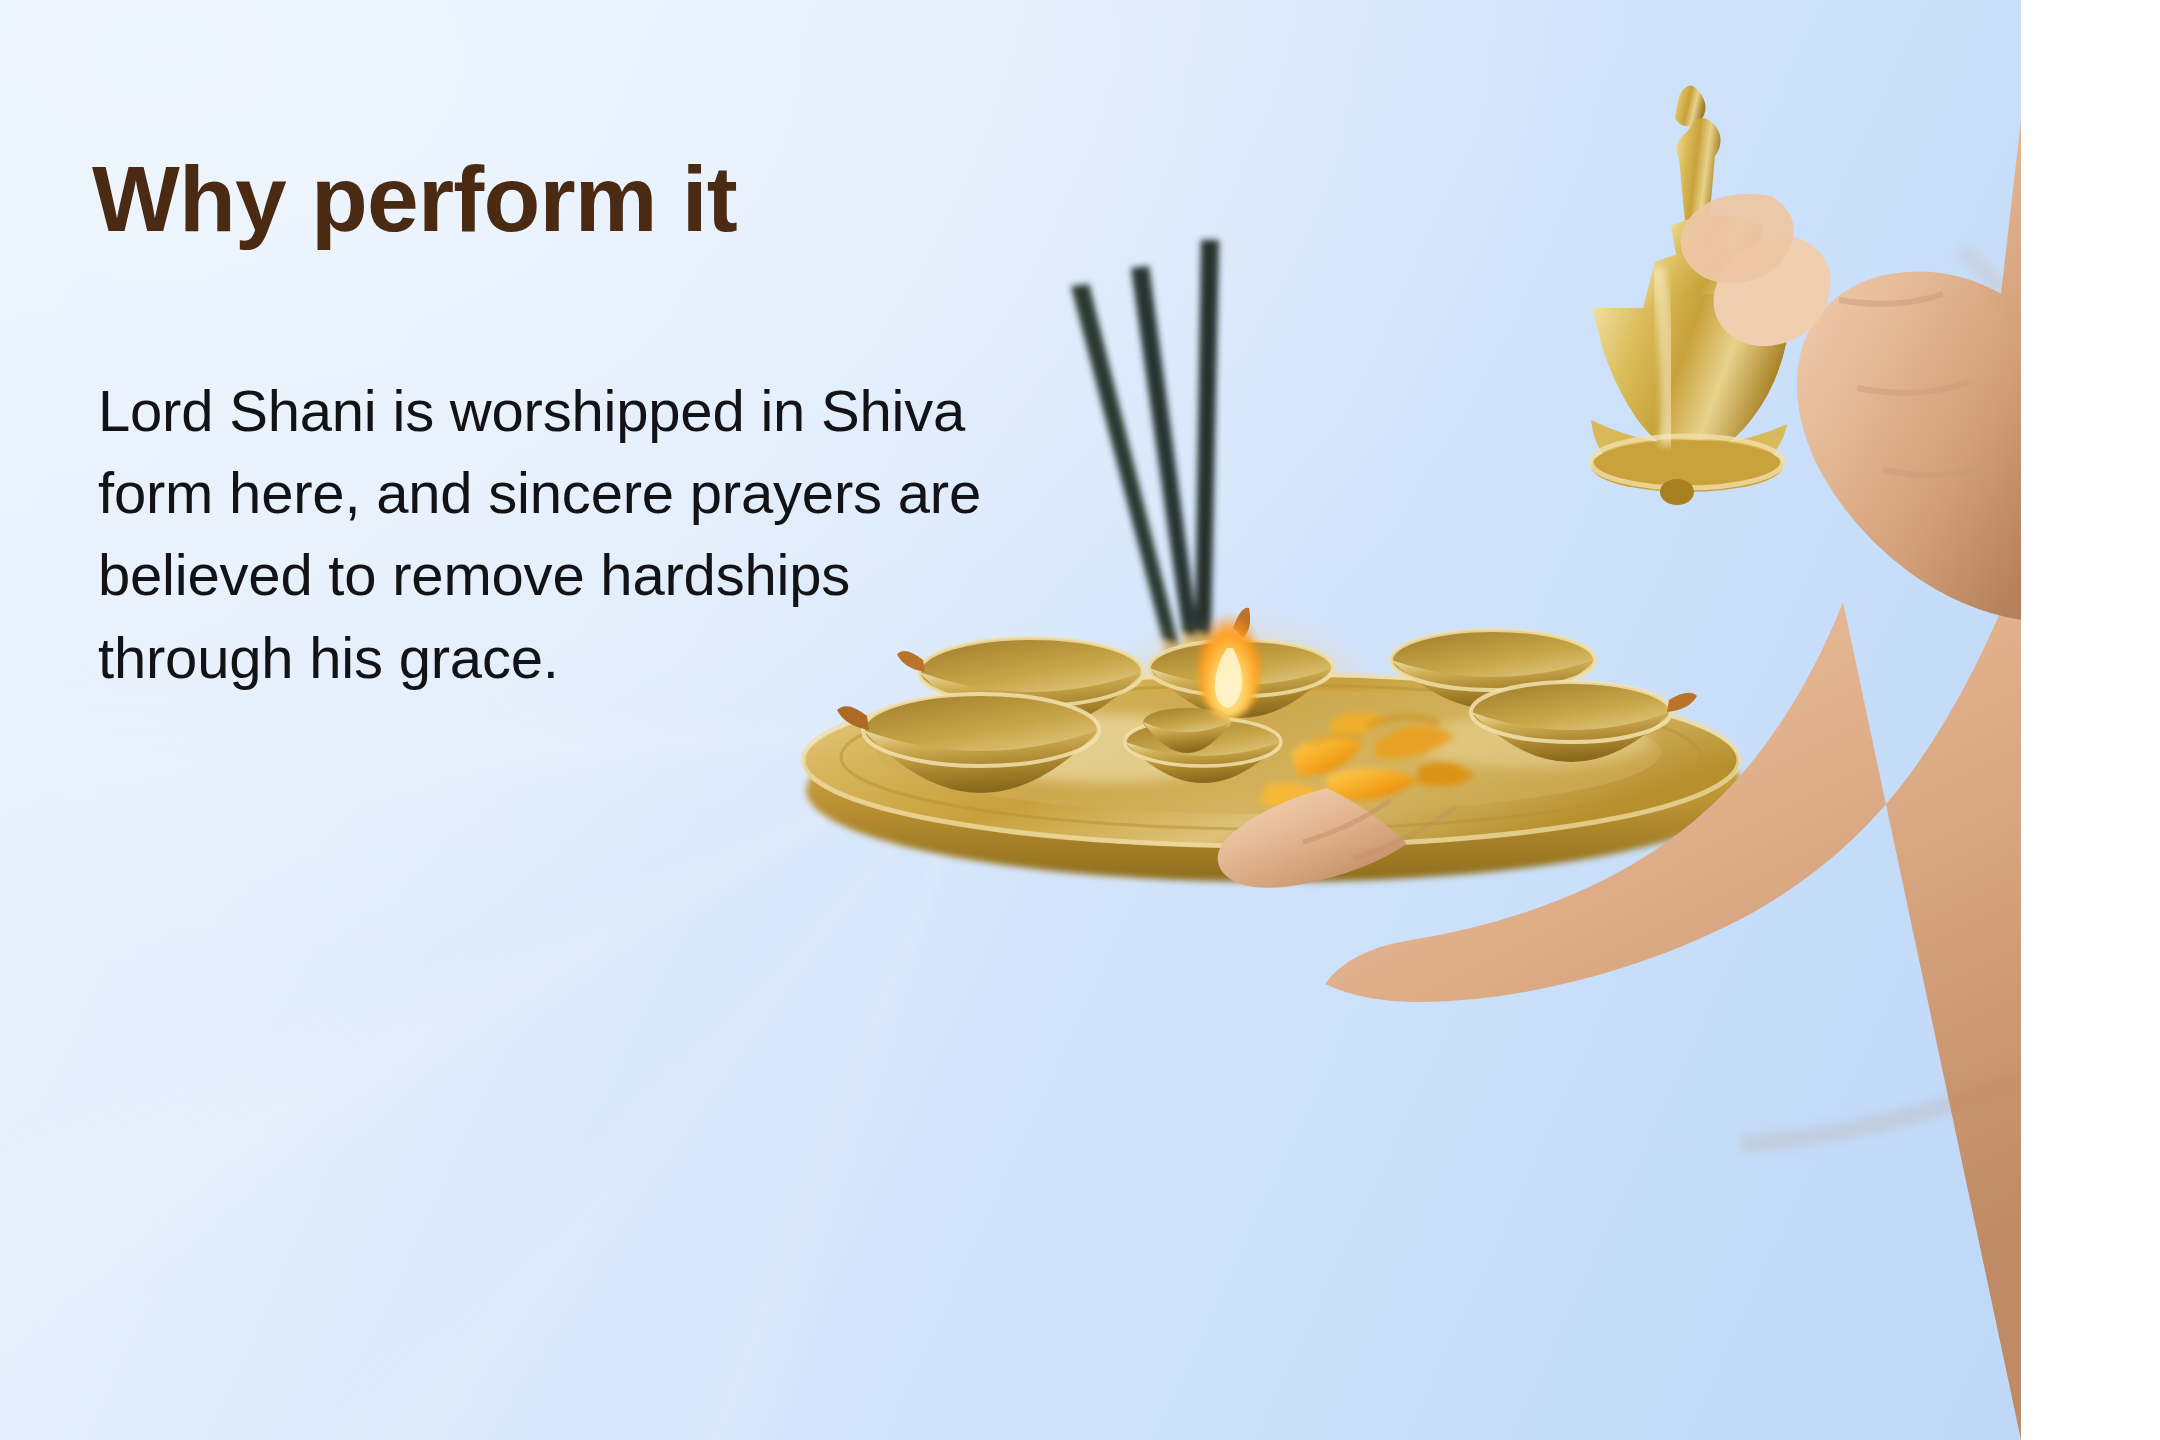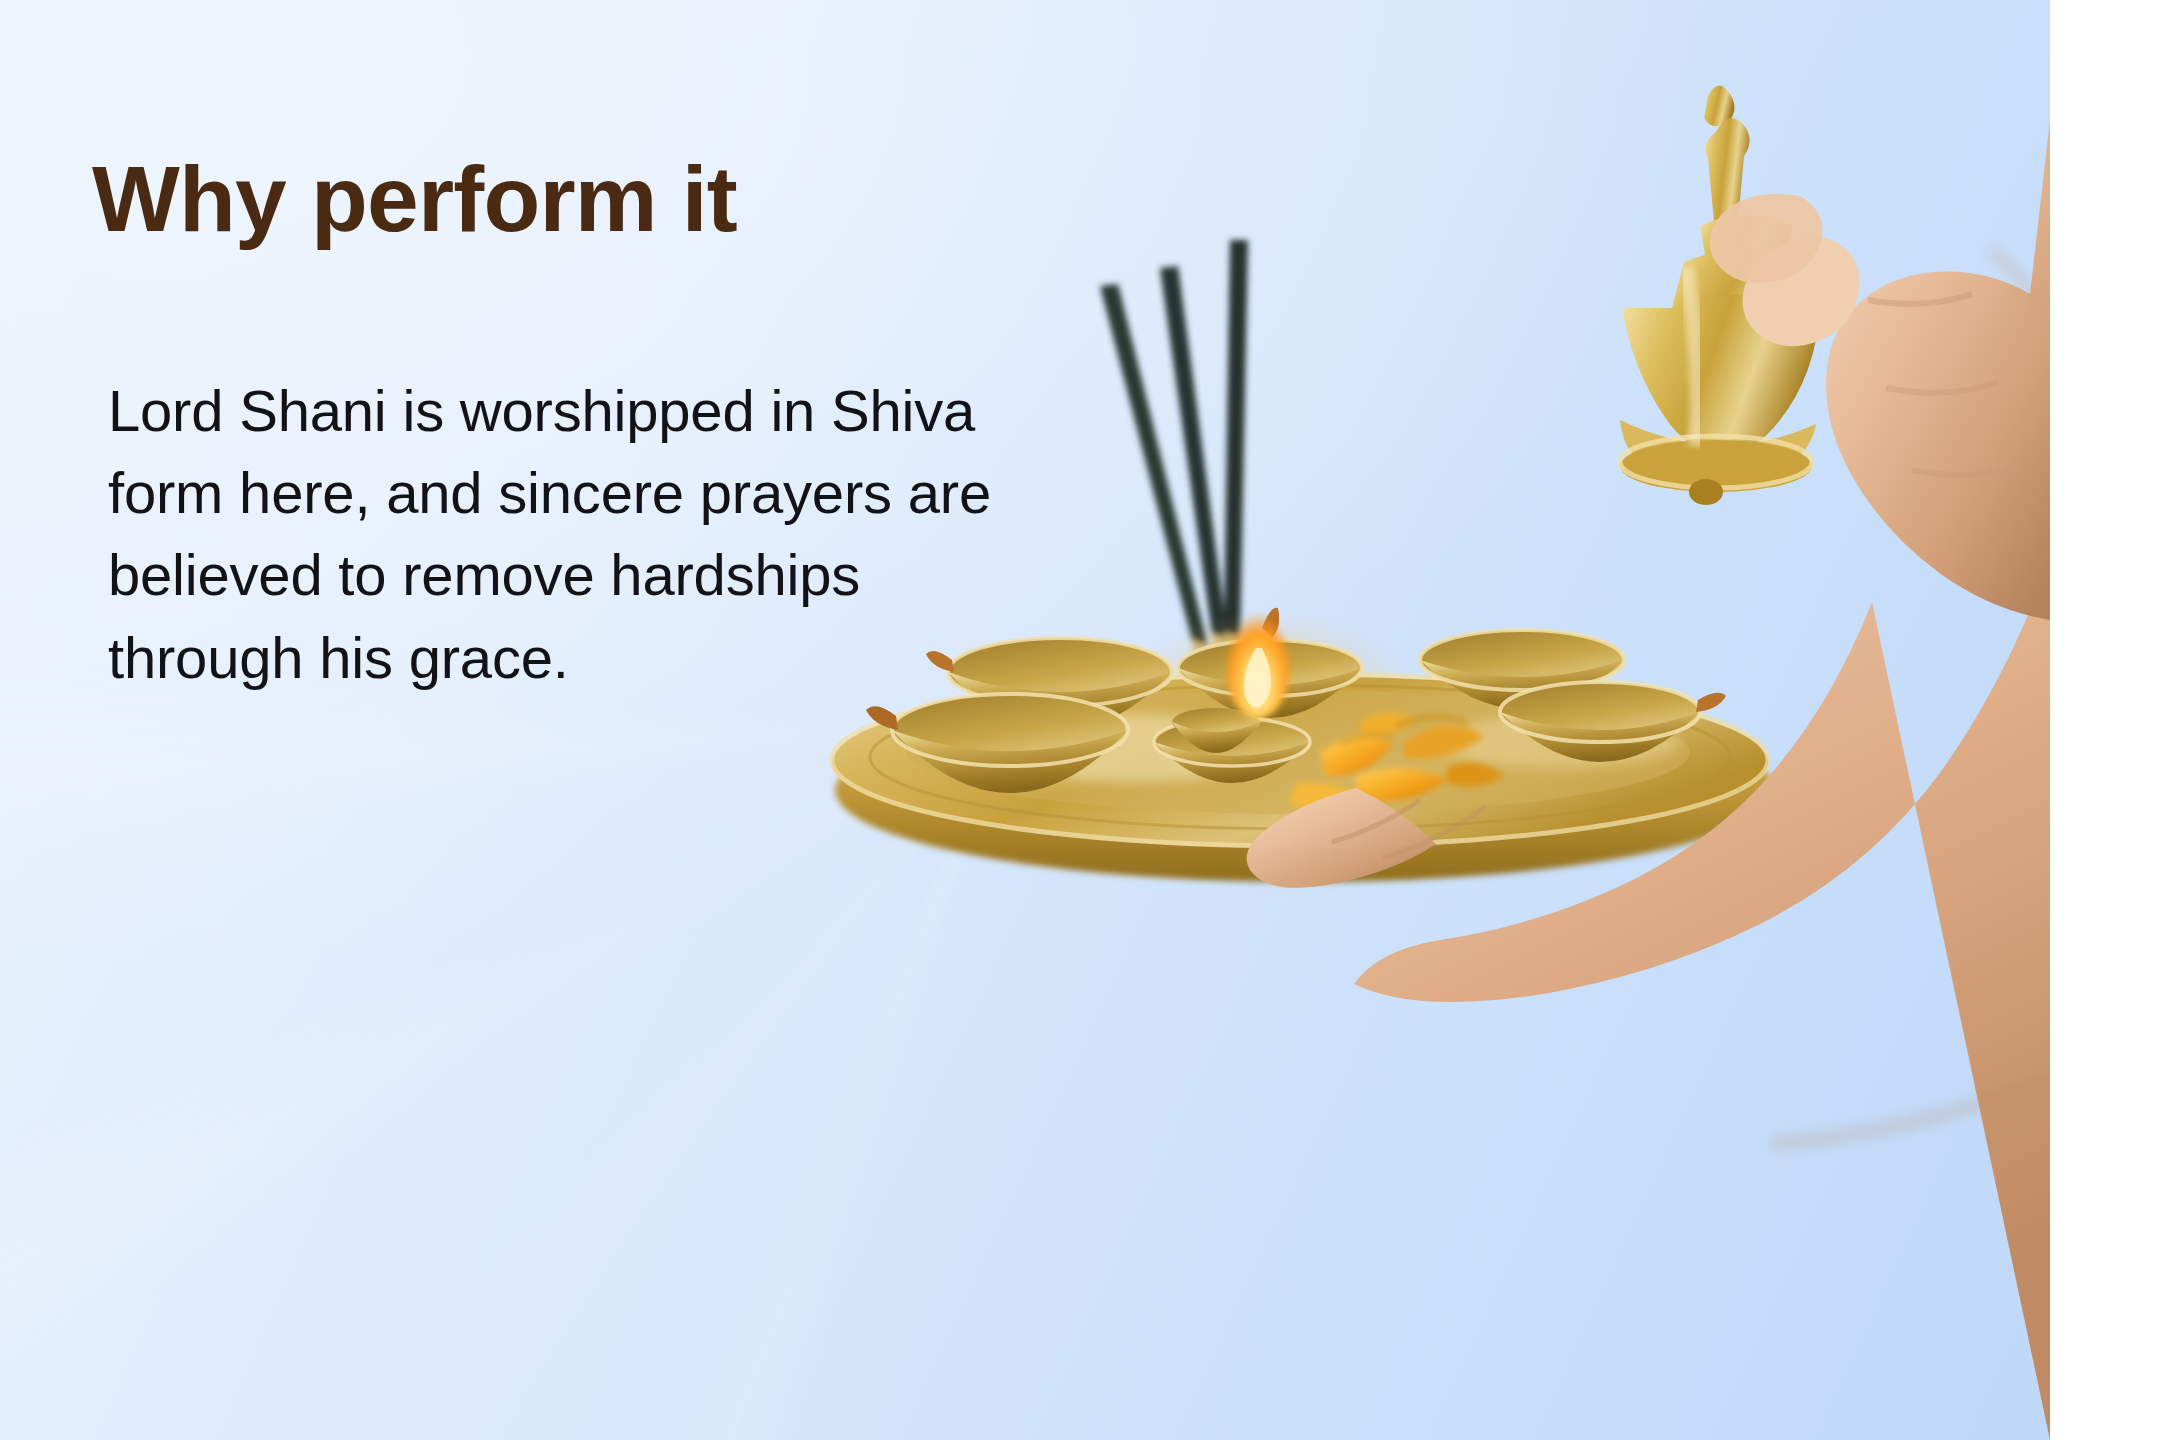--- a/index.html
+++ b/index.html
@@ -12,21 +12,20 @@
   .canvas {
     position: relative;
     width: 2021px;
     height: 1440px;
     overflow: hidden;
     font-family: "Liberation Sans", sans-serif;
     
     background:
       radial-gradient(ellipse 130% 110% at 8% 4%, #eef5fd 0%, rgba(238,245,253,0) 58%),
       linear-gradient(115deg, #e9f2fd 0%, #e2eefc 26%, #d6e6fb 50%, #c9dffa 74%, #bfd8f8 100%);
-    padding-left: 29px;
   }
 
   
   .sunburst {
     position: absolute;
     right: -6%;
     top: -14%;
     width: 150%;
     height: 140%;
     pointer-events: none;
@@ -61,21 +60,21 @@
     margin: 0;
     font-size: 93px;
     line-height: 1.07;
     font-weight: 700;
     letter-spacing: -0.8px;
     color: #4a2a12;
   }
   .headline .hl-line { display: block; }
 
   .body-copy {
-    margin: 120px 0 0 16px;
+    margin: 120px 0 0 6px;
     font-size: 58px;
     line-height: 1.42;
     font-weight: 400;
     letter-spacing: -0.2px;
     color: #121316;
     width: 930px;
   }
 
   
   .photo {

